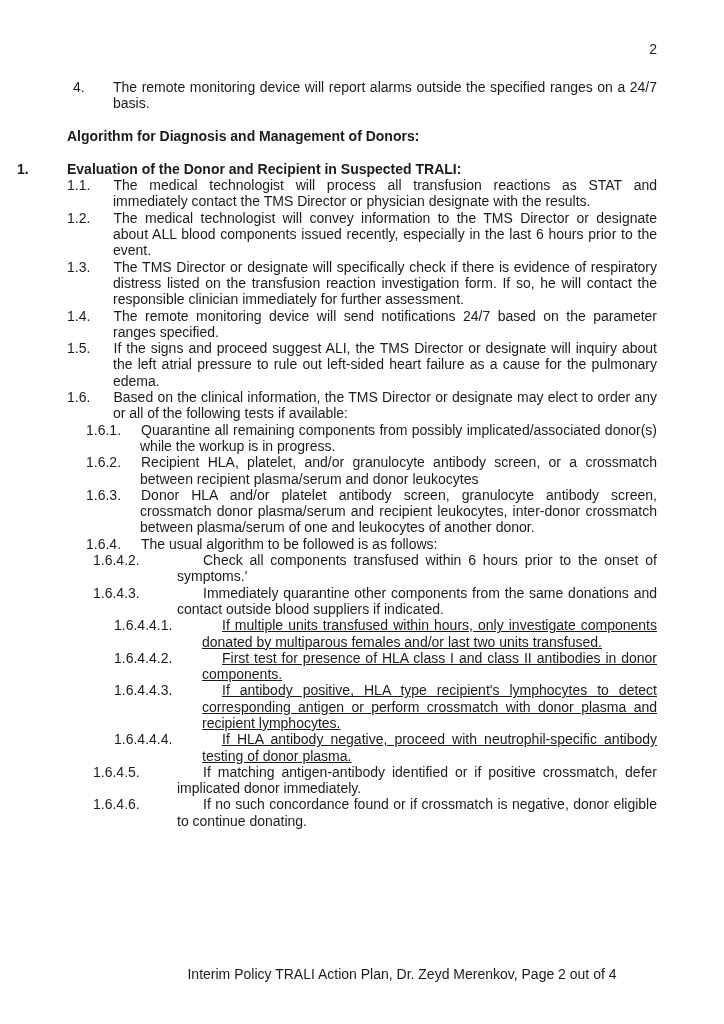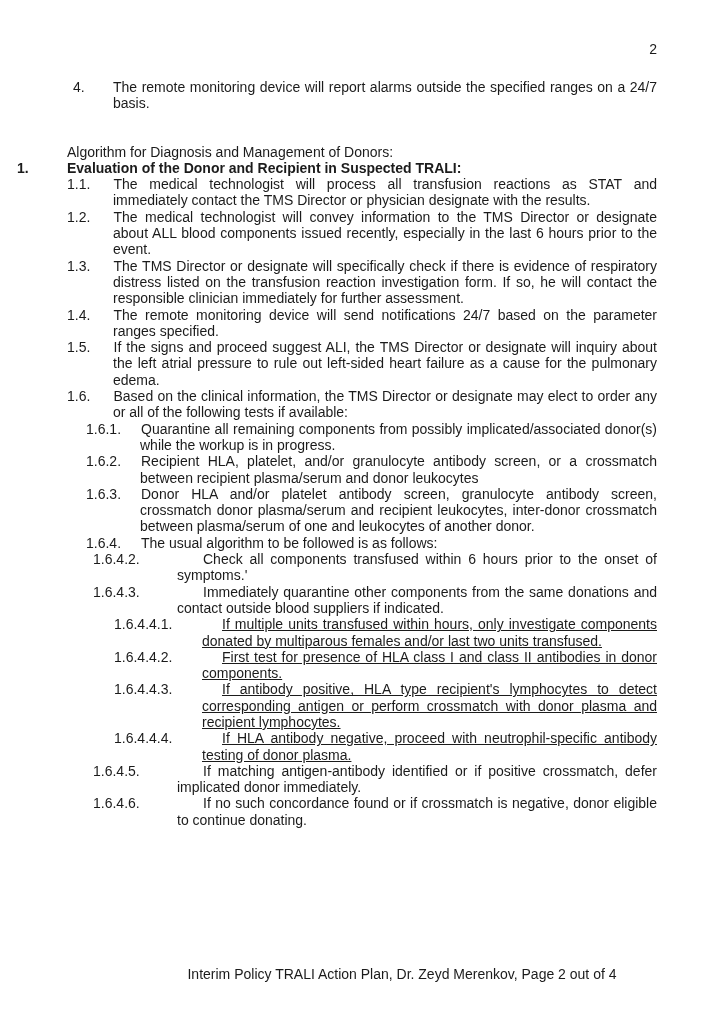--- a/index.html
+++ b/index.html
@@ -24,24 +24,24 @@
   }
   .content {
     position: absolute;
     left: 67px;
     top: 79px;
     width: 590px;
   }
   p.block { text-align: justify; }
   .num { display: inline-block; white-space: nowrap; }
 
-  .preamble { margin-left: 46px; text-indent: -20px; margin-bottom: 32px; }
+  .preamble { margin-left: 46px; text-indent: -20px; margin-bottom: 16px; }
   .preamble .num { width: 20px; }
 
-  .heading { font-weight: normal; }
+  .heading { font-weight: bold; margin-bottom: 17px; }
 
   .section-title { font-weight: bold; text-indent: -25px; }
   .section-title .num { width: 25px; }
 
   .item.l1 { margin-left: 46px;  text-indent: -23px; }
   .item.l1 .num { width: 23.5px; }
   .item.l2 { margin-left: 73px;  text-indent: -27px; }
   .item.l2 .num { width: 28px; }
   .item.l3 { margin-left: 110px; text-indent: -42px; }
   .item.l3 .num { width: 68px; }

